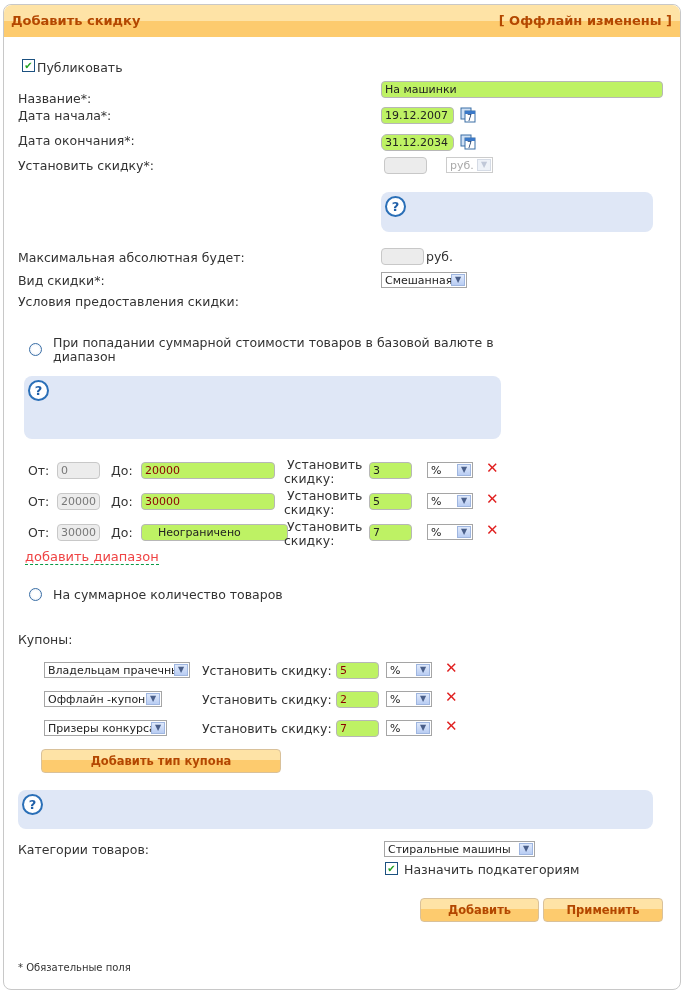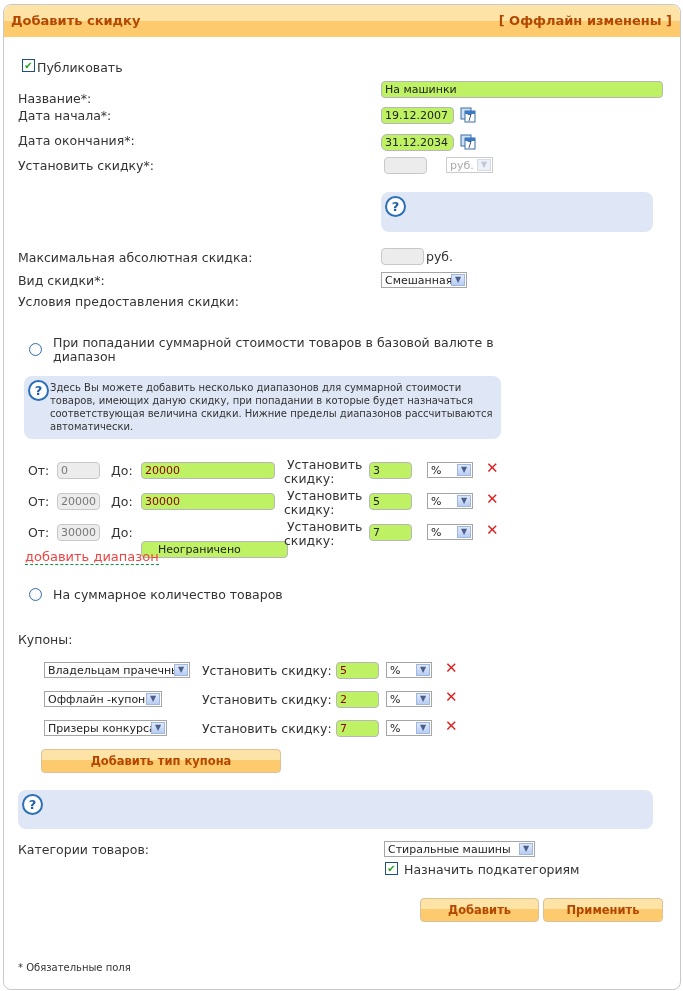--- a/index.html
+++ b/index.html
@@ -81,38 +81,37 @@
 <div class="input disabled" style="left:384px;top:157px;width:35px;"></div>
 <div class="select disabled" style="left:446px;top:157px;width:47px;">
   <span>руб.</span>
   <span class="arrow">▼</span>
 </div>
 
 <div class="info" style="left:381px;top:192px;width:272px;height:40px;">
   <div class="info-icon">?</div>
 </div>
 
-<span class="lbl" style="left:18px;top:250px;">Максимальная абсолютная скидка:</span>
+<span class="lbl" style="left:18px;top:250px;">Максимальная абсолютная будет:</span>
 <div class="input disabled" style="left:381px;top:248px;width:35px;"></div>
 <span class="lbl" style="left:426px;top:249px;">руб.</span>
 
 <span class="lbl" style="left:18px;top:273px;">Вид скидки*:</span>
 <div class="select" style="left:381px;top:272px;width:86px;">
   <span>Смешанная</span>
   <span class="arrow">▼</span>
 </div>
 
 <span class="lbl" style="left:18px;top:294px;">Условия предоставления скидки:</span>
 
 <div class="radio" style="left:29px;top:343px;"></div>
 <span class="lbl" style="left:53px;top:336px;white-space:normal;width:450px;line-height:14px;">При попадании суммарной стоимости товаров в базовой валюте в диапазон</span>
 
 <div class="info" style="left:24px;top:376px;width:477px;height:63px;">
   <div class="info-icon">?</div>
-  <div class="info-text" style="width:445px;">Здесь Вы можете добавить несколько диапазонов для суммарной стоимости товаров, имеющих даную скидку, при попадании в которые будет назначаться соответствующая величина скидки. Нижние пределы диапазонов рассчитываются автоматически.</div>
 </div>
 
 <div>
   <span class="lbl" style="left:28px;top:463px;">От:</span>
   <div class="input disabled" style="left:57px;top:462px;width:35px;">0</div>
   <span class="lbl" style="left:111px;top:463px;">До:</span>
   <div class="input red" style="left:141px;top:462px;width:126px;">20000</div>
   <span class="lbl" style="left:287px;top:457px;">Установить</span>
   <span class="lbl" style="left:284px;top:471px;">скидку:</span>
   <div class="input" style="left:369px;top:462px;width:35px;">3</div>
@@ -135,21 +134,21 @@
     <span>%</span>
     <span class="arrow">▼</span>
   </div>
   <span class="del" style="left:486px;top:492px;">✕</span>
 </div>
 
 <div>
   <span class="lbl" style="left:28px;top:525px;">От:</span>
   <div class="input disabled" style="left:57px;top:524px;width:35px;">30000</div>
   <span class="lbl" style="left:111px;top:525px;">До:</span>
-  <div class="input" style="left:141px;top:541px;width:126px;padding-left:16px;">Неограничено</div>
+  <div class="input" style="left:141px;top:524px;width:126px;padding-left:16px;">Неограничено</div>
   <span class="lbl" style="left:287px;top:519px;">Установить</span>
   <span class="lbl" style="left:284px;top:533px;">скидку:</span>
   <div class="input" style="left:369px;top:524px;width:35px;">7</div>
   <div class="select" style="left:427px;top:524px;width:46px;">
     <span>%</span>
     <span class="arrow">▼</span>
   </div>
   <span class="del" style="left:486px;top:523px;">✕</span>
 </div>
 

